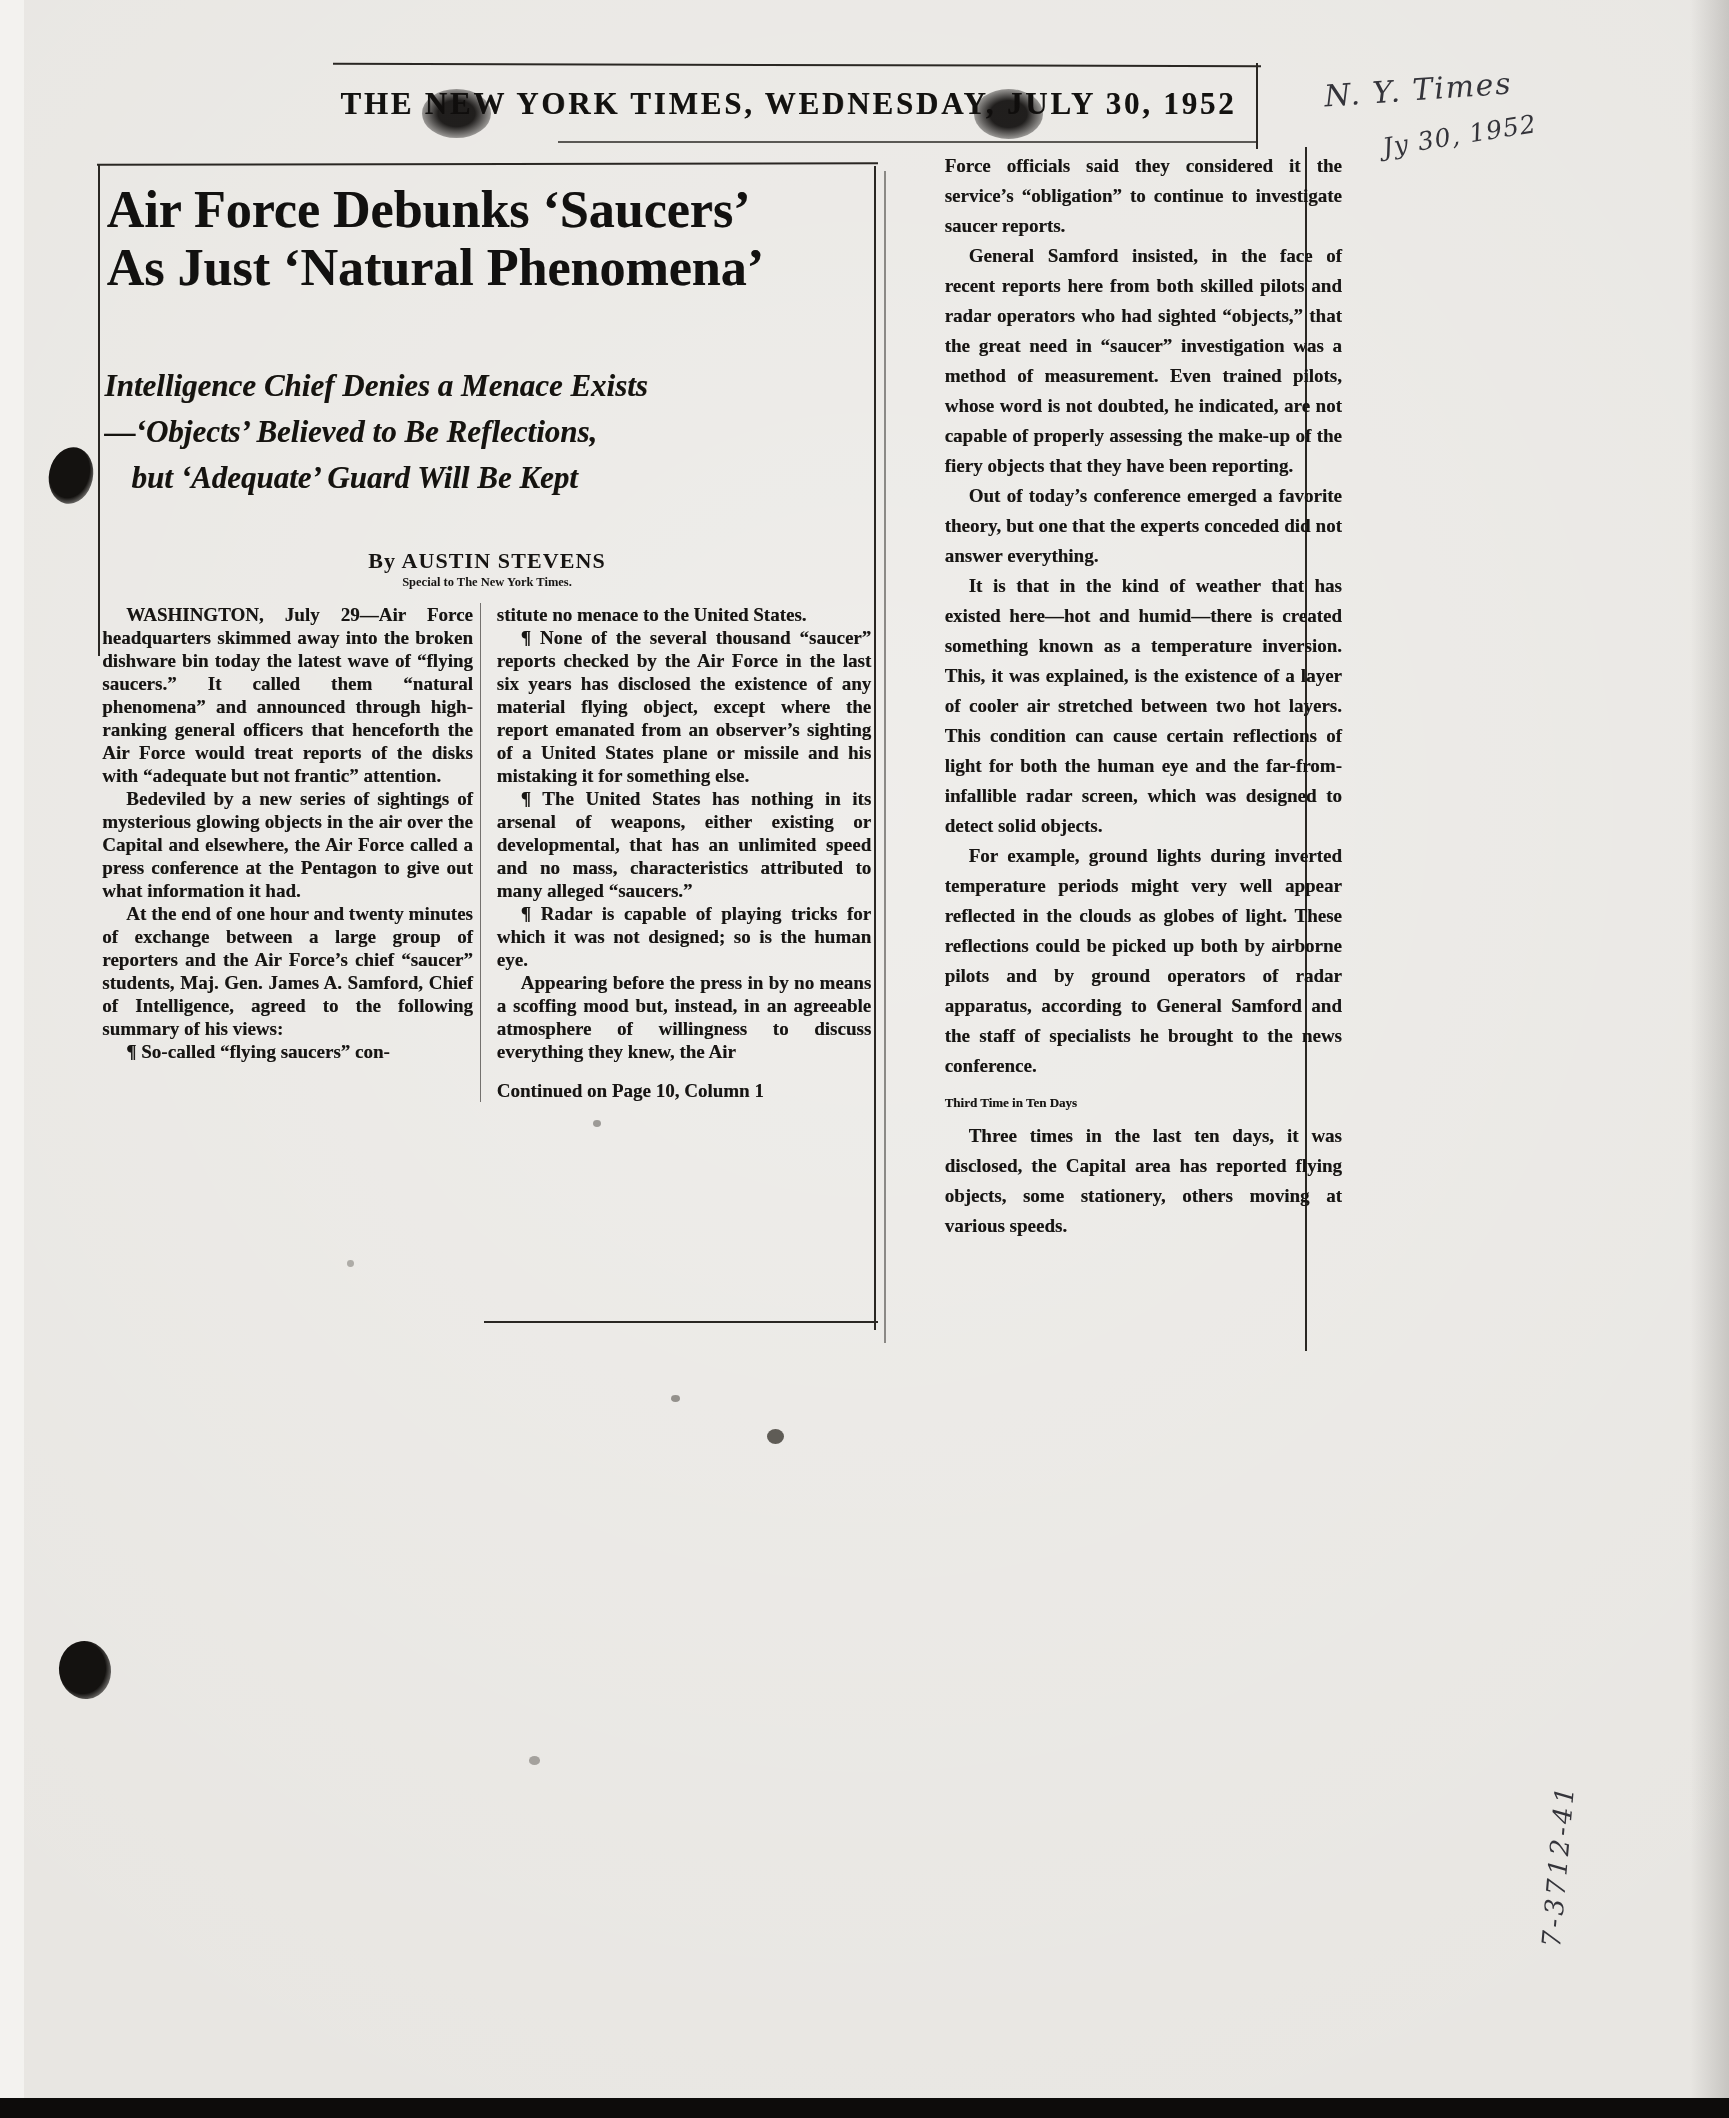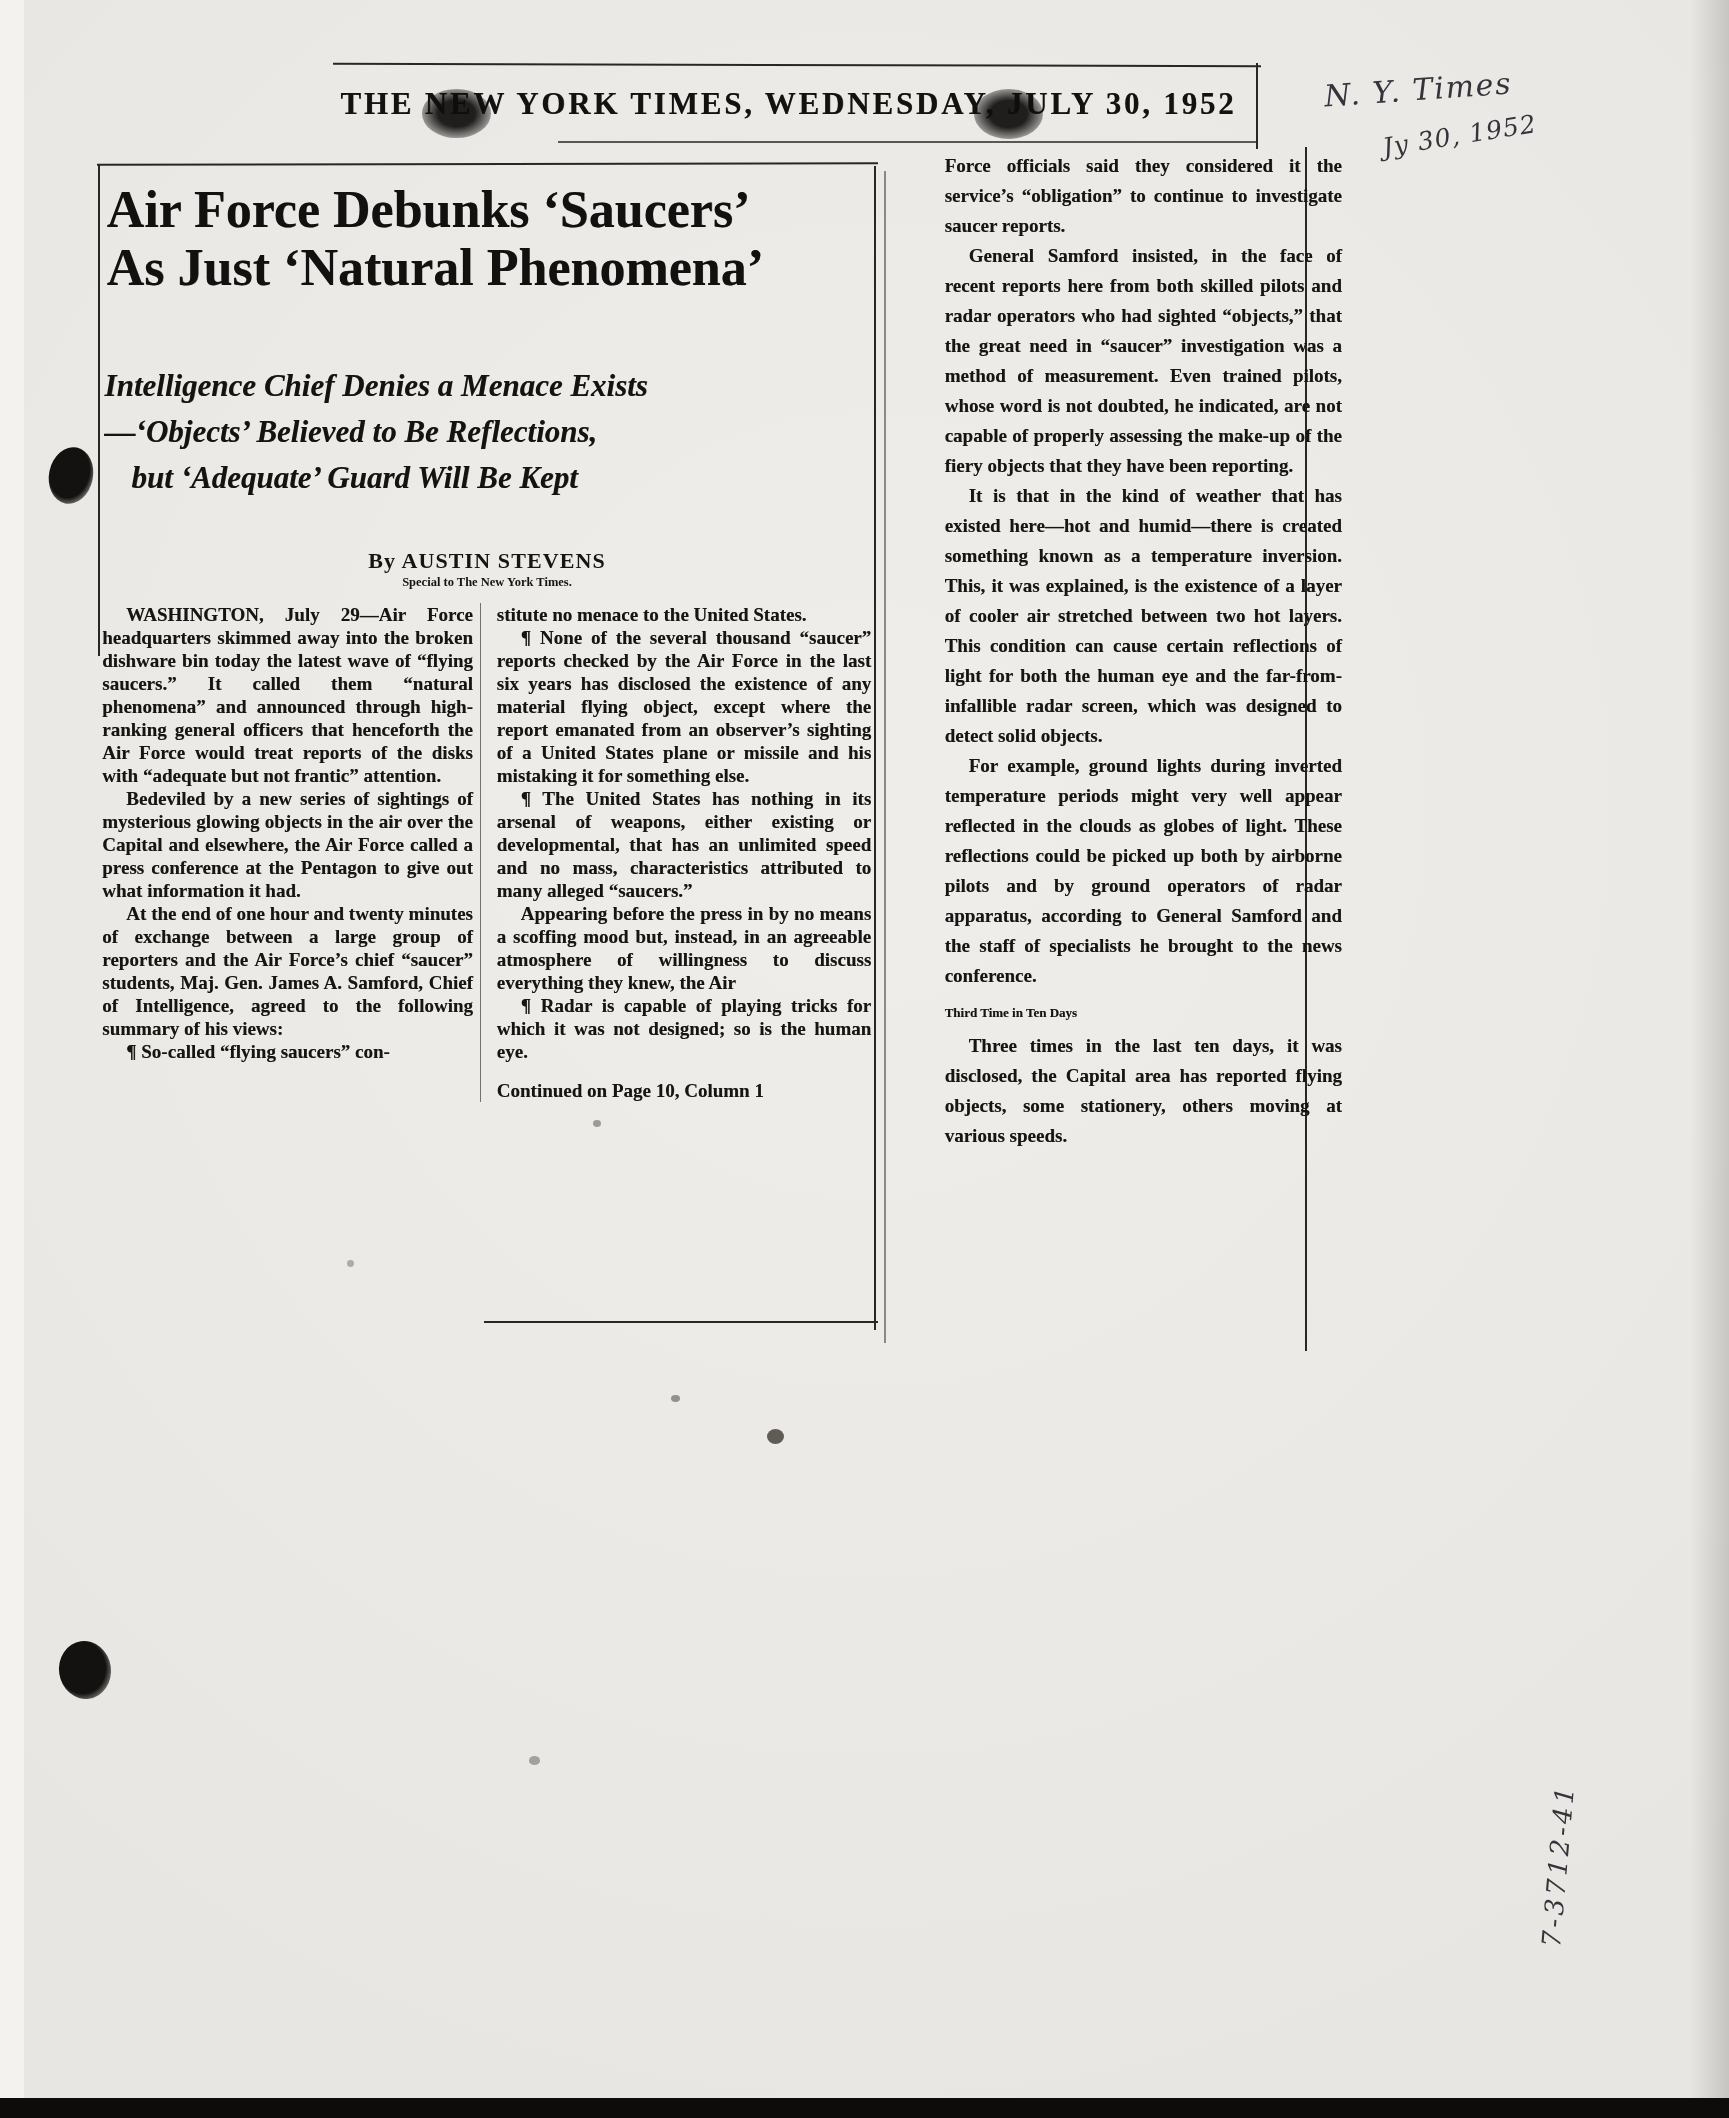--- a/index.html
+++ b/index.html
@@ -136,30 +136,31 @@
       <div class="col col1">
         <p>WASHINGTON, July 29—Air Force headquarters skimmed away into the broken dishware bin today the latest wave of “flying saucers.” It called them “natural phenomena” and announced through high-ranking general officers that henceforth the Air Force would treat reports of the disks with “adequate but not frantic” attention.</p>
         <p>Bedeviled by a new series of sightings of mysterious glowing objects in the air over the Capital and elsewhere, the Air Force called a press conference at the Pentagon to give out what information it had.</p>
         <p>At the end of one hour and twenty minutes of exchange between a large group of reporters and the Air Force’s chief “saucer” students, Maj. Gen. James A. Samford, Chief of Intelligence, agreed to the following summary of his views:</p>
         <p>¶ So-called “flying saucers” con-</p>
       </div>
       <div class="col col2">
         <p class="noind">stitute no menace to the United States.</p>
         <p>¶ None of the several thousand “saucer” reports checked by the Air Force in the last six years has disclosed the existence of any material flying object, except where the report emanated from an observer’s sighting of a United States plane or missile and his mistaking it for something else.</p>
         <p>¶ The United States has nothing in its arsenal of weapons, either existing or developmental, that has an unlimited speed and no mass, characteristics attributed to many alleged “saucers.”</p>
+        <p>¶ Radar is capable of playing tricks for which it was not designed; so is the human eye.</p>
         <p>Appearing before the press in by no means a scoffing mood but, instead, in an agreeable atmosphere of willingness to discuss everything they knew, the Air</p>
-        <p>¶ Radar is capable of playing tricks for which it was not designed; so is the human eye.</p>
         <p class="continued">Continued on Page 10, Column 1</p>
       </div>
     </div>
   </div>
 
   <div class="clip clip-right">
     <p class="noind">Force officials said they considered it the service’s “obligation” to continue to investigate saucer reports.</p>
     <p>General Samford insisted, in the face of recent reports here from both skilled pilots and radar operators who had sighted “objects,” that the great need in “saucer” investigation was a method of measurement. Even trained pilots, whose word is not doubted, he indicated, are not capable of properly assessing the make-up of the fiery objects that they have been reporting.</p>
+    <p>Out of today’s conference emerged a favorite theory, but one that the experts conceded did not answer everything.</p>
     <p>It is that in the kind of weather that has existed here—hot and humid—there is created something known as a temperature inversion. This, it was explained, is the existence of a layer of cooler air stretched between two hot layers. This condition can cause certain reflections of light for both the human eye and the far-from-infallible radar screen, which was designed to detect solid objects.</p>
     <p>For example, ground lights during inverted temperature periods might very well appear reflected in the clouds as globes of light. These reflections could be picked up both by airborne pilots and by ground operators of radar apparatus, according to General Samford and the staff of specialists he brought to the news conference.</p>
     <div class="col3-subhead">Third Time in Ten Days</div>
     <p>Three times in the last ten days, it was disclosed, the Capital area has reported flying objects, some stationery, others moving at various speeds.</p>
   </div>
 
   <div class="blob blob1"></div>
   <div class="blob blob2"></div>
   <div class="speck speck1"></div>
   <div class="speck speck2"></div>

